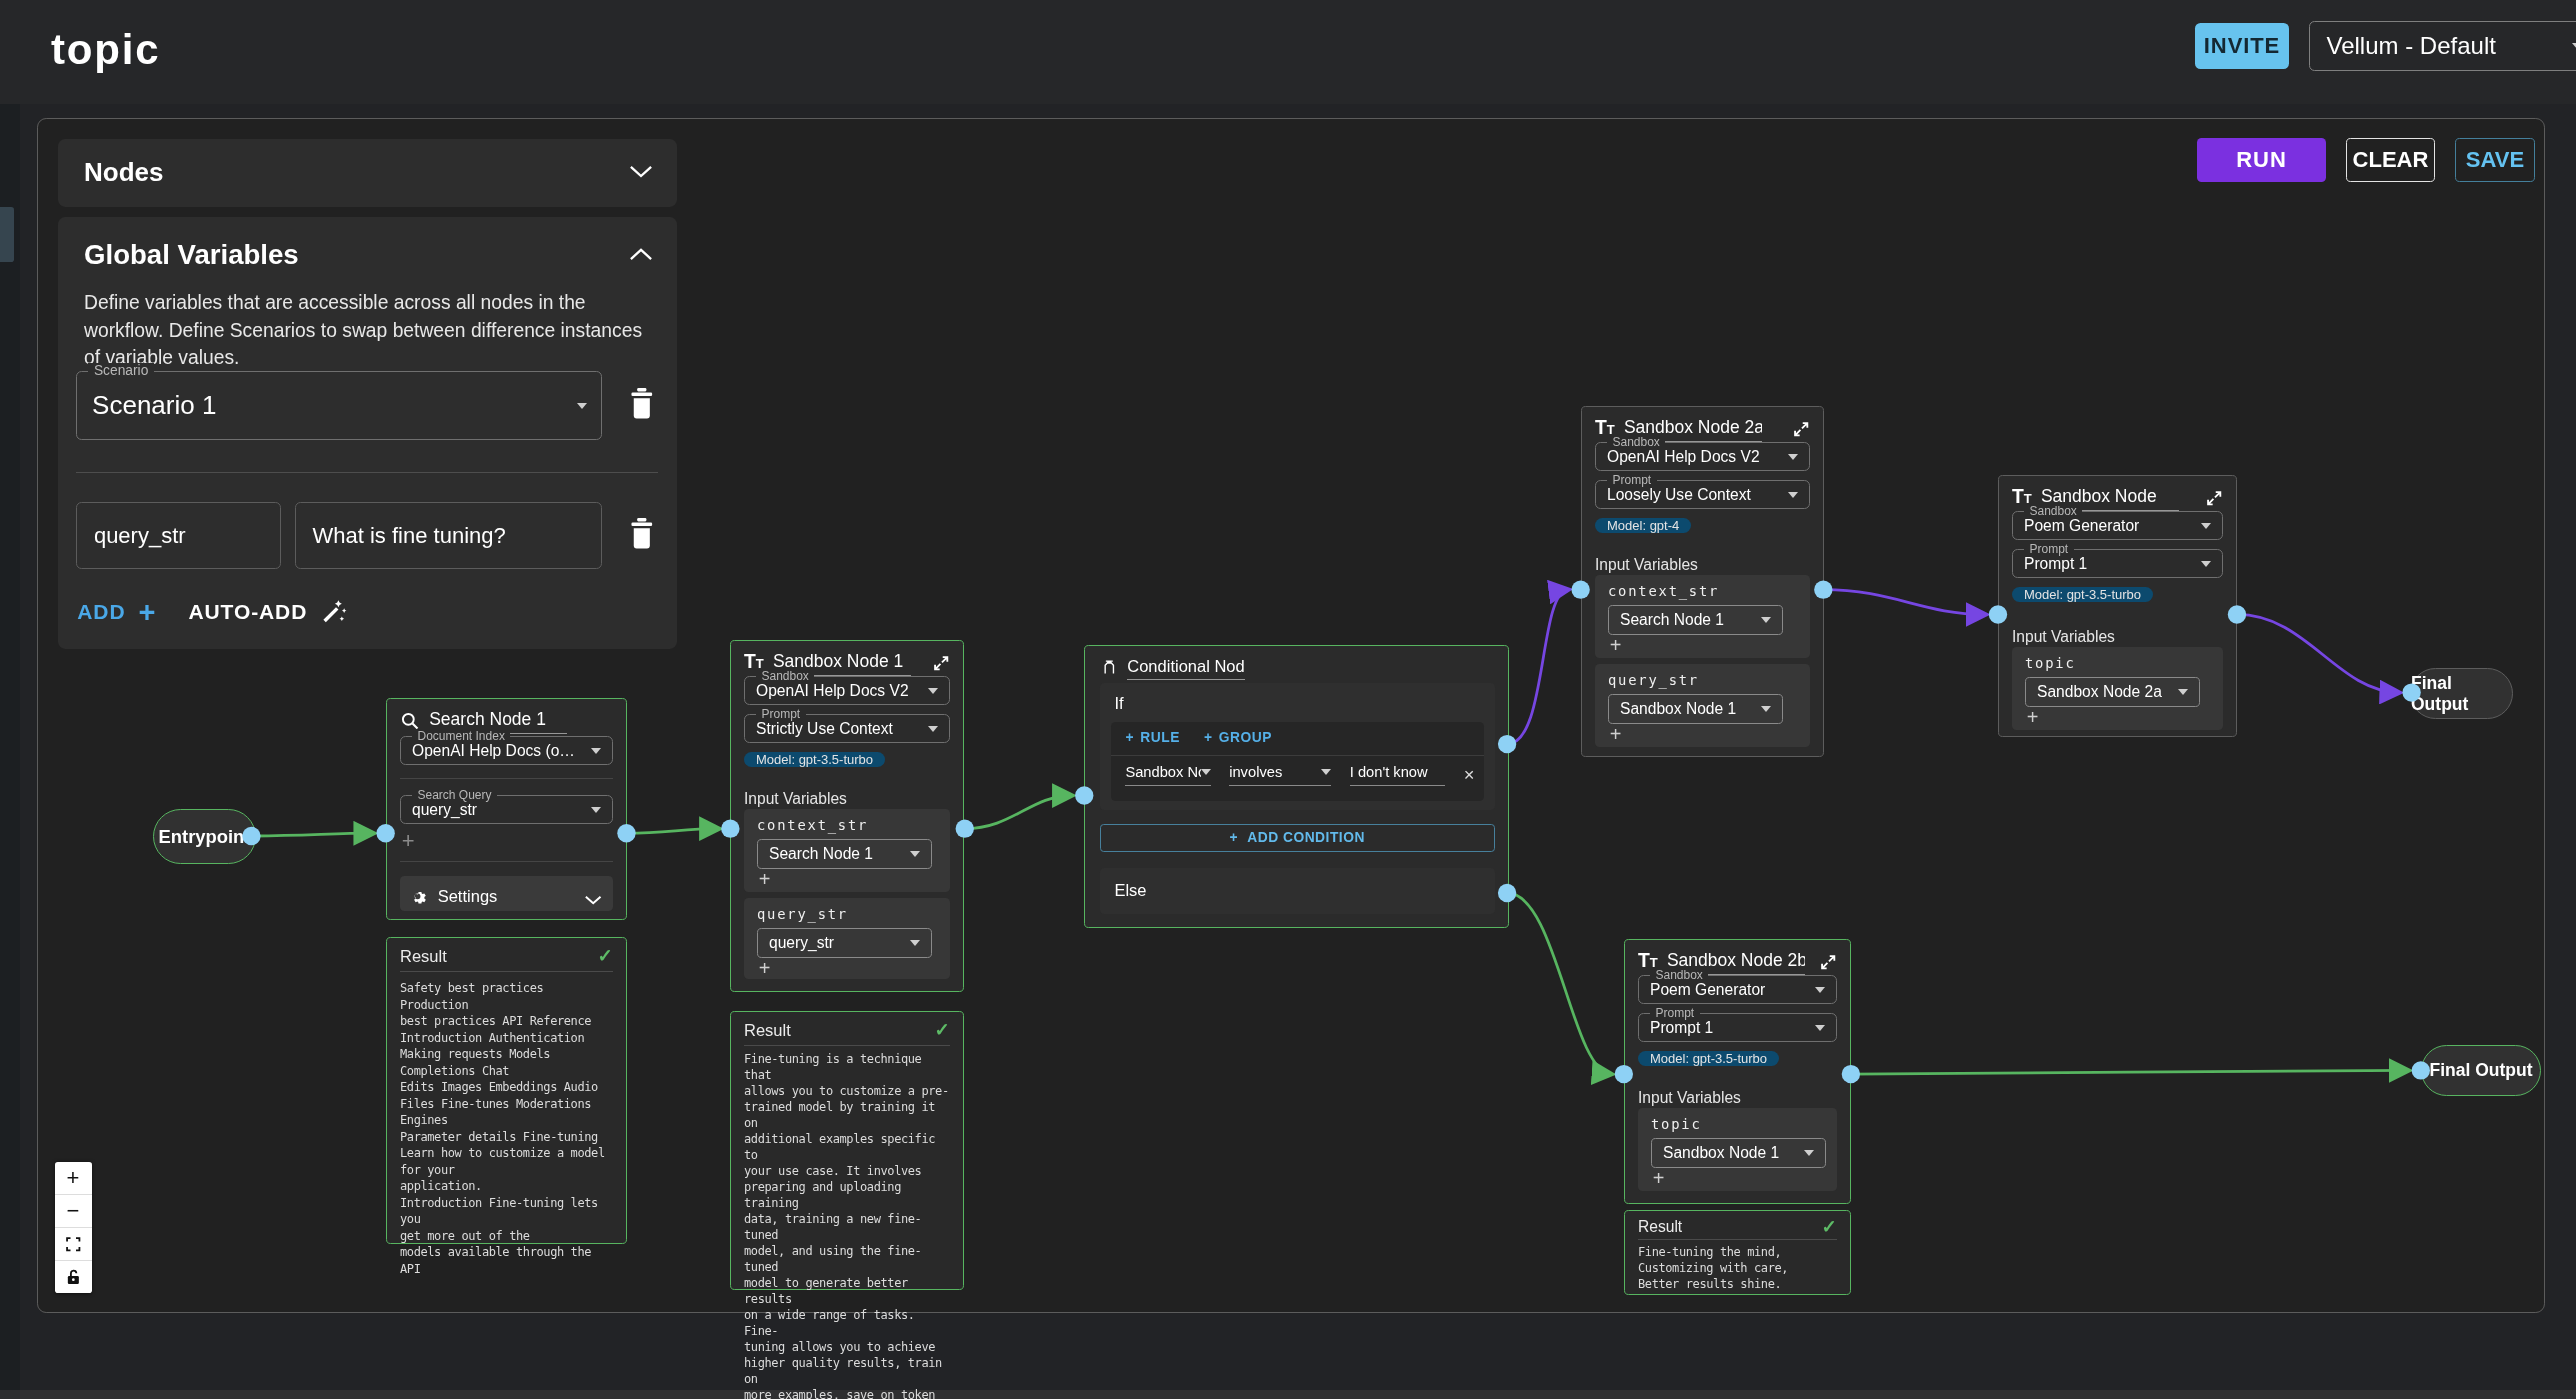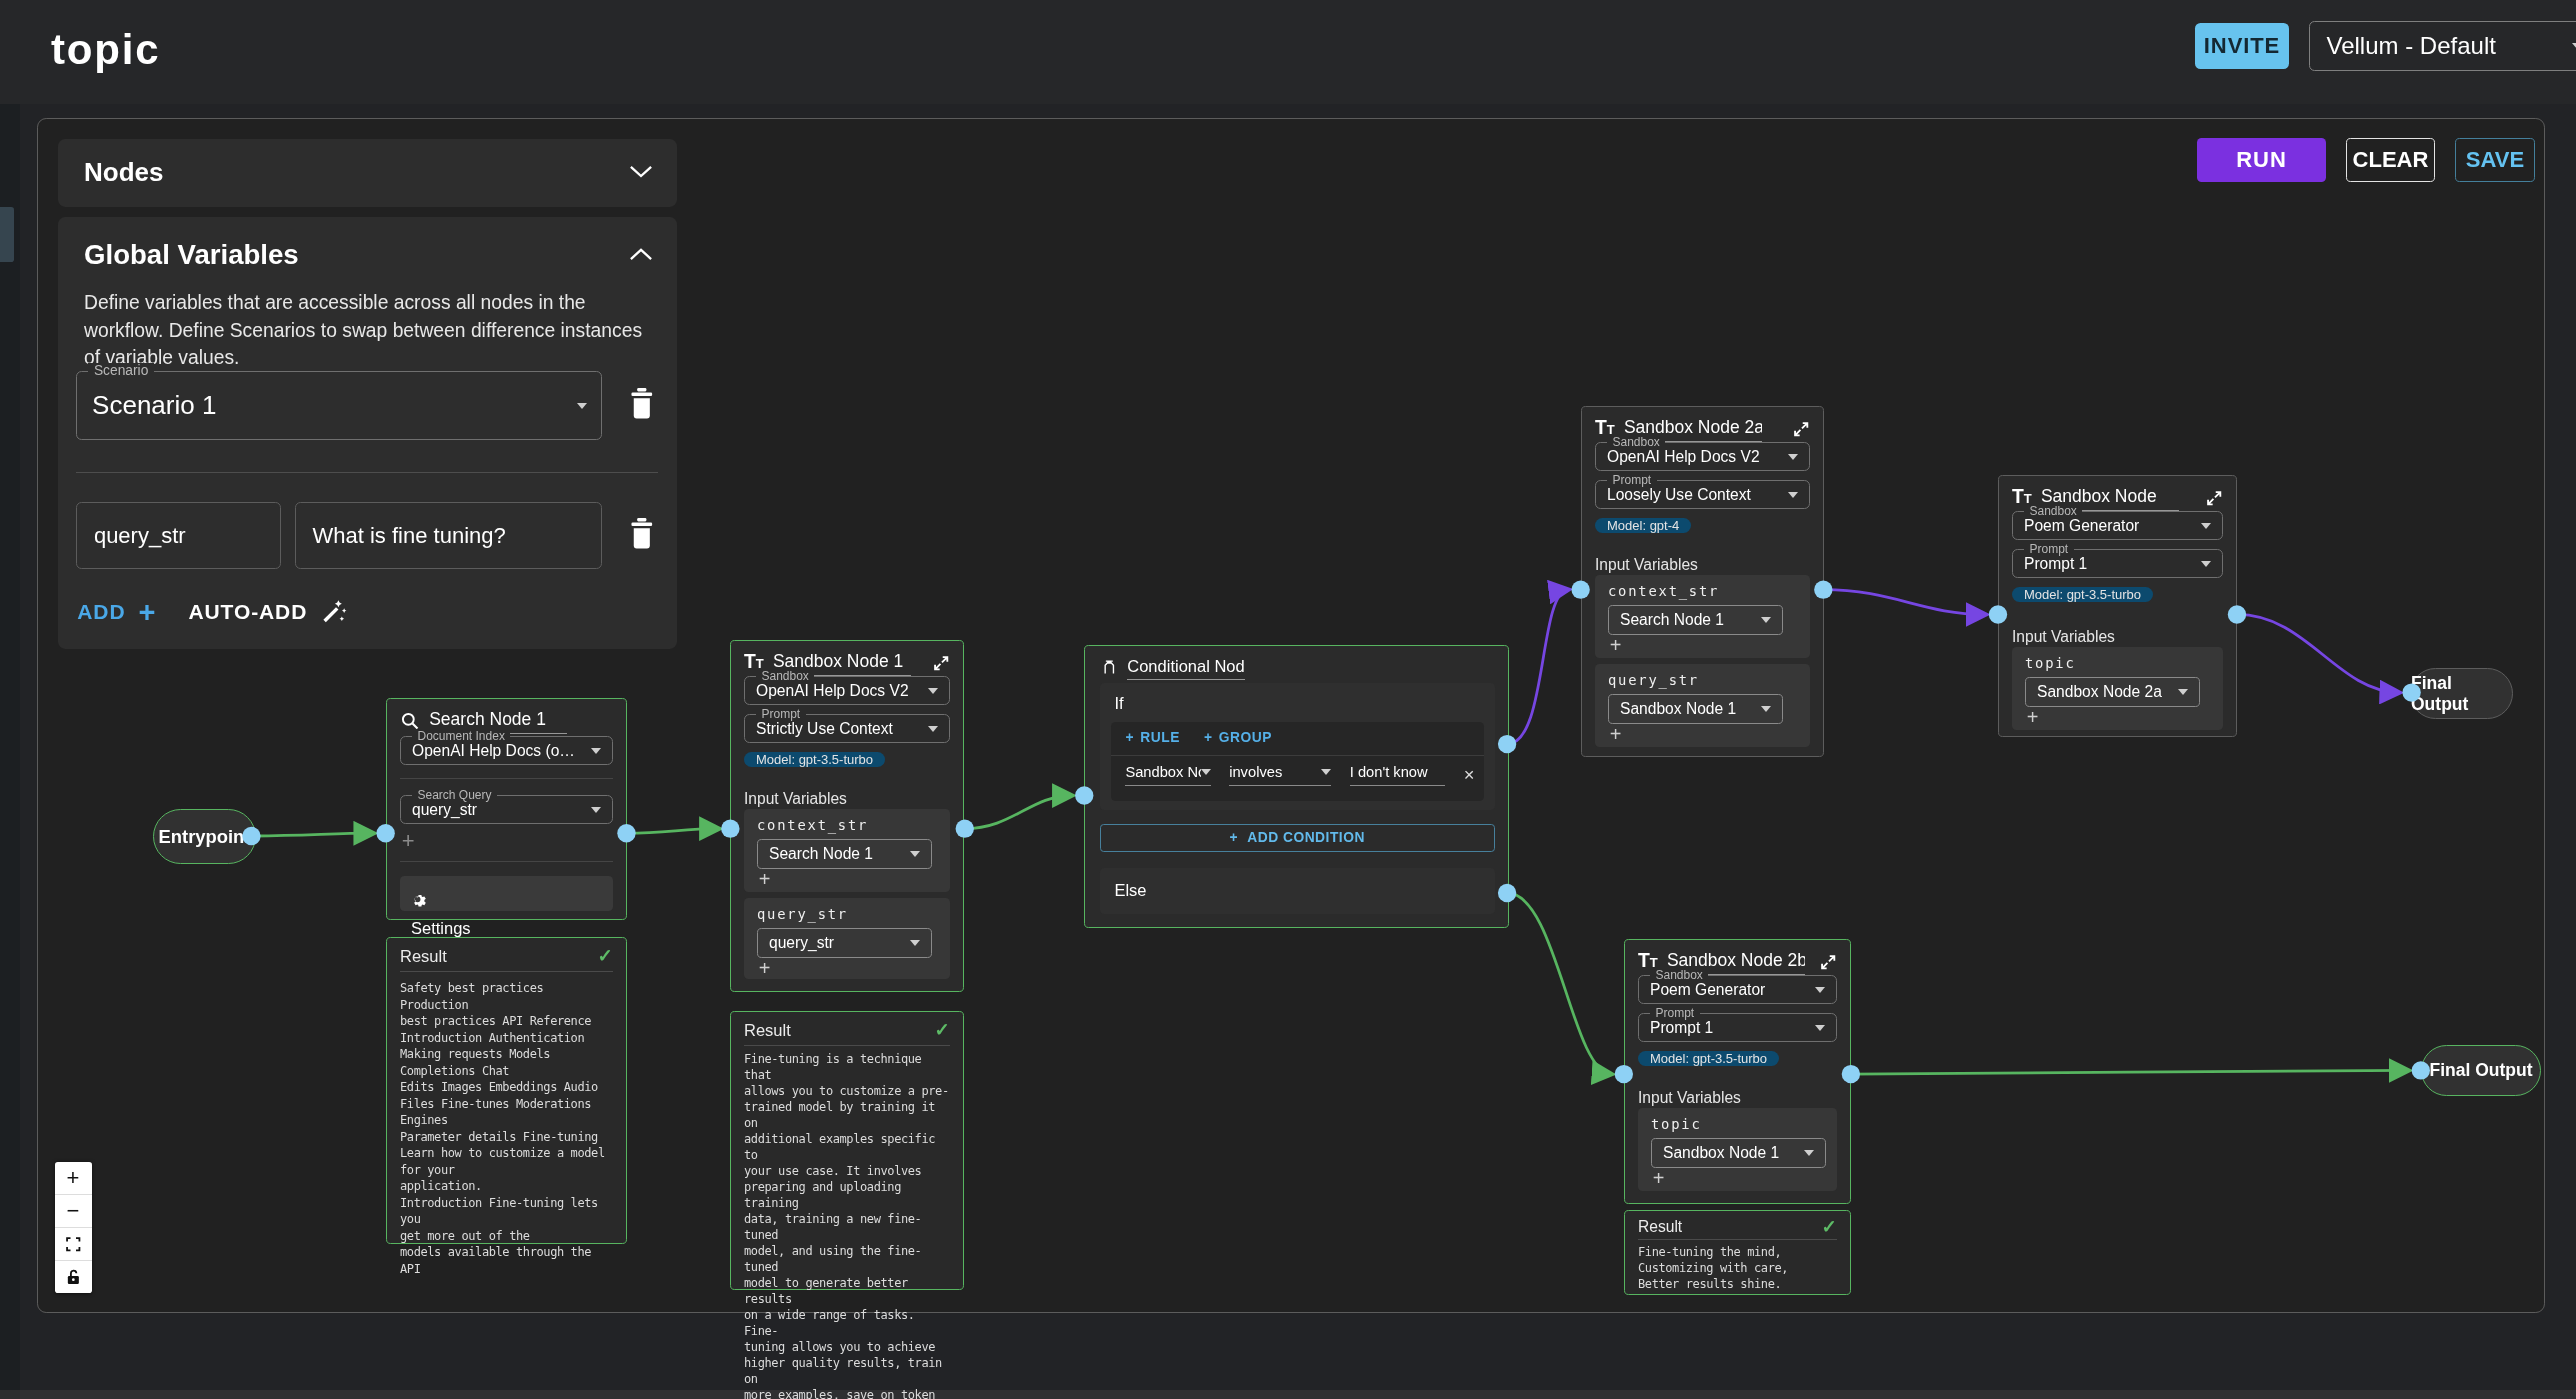--- a/index.html
+++ b/index.html
@@ -65,21 +65,21 @@
   .chip{position:absolute;left:13px;background:#0c4a6e;color:#e4e4e4;font-size:13px;border-radius:11px;padding:0 12px;}
   .iv-label{position:absolute;left:13px;right:13px;font-size:15.6px;color:#e6e6e6;border-bottom:0.9px solid #585858;padding-bottom:8.3px;}
   .var-block{position:absolute;left:13px;right:13px;background:#373737;border-radius:4.6px;}
   .var-name{position:absolute;left:13px;top:8.3px;font-family:"DejaVu Sans Mono", monospace;font-size:13.8px;letter-spacing:1.8px;color:#f0f0f0;}
   .var-select{position:absolute;left:13px;top:30px;width:175px;height:30px;border:0.9px solid #8a8a8a;border-radius:4.6px;
     display:flex;align-items:center;justify-content:space-between;padding:0 11px;font-size:15.6px;box-sizing:border-box;cursor:pointer;}
   .var-plus{position:absolute;left:14.7px;top:59px;color:#d0d0d0;font-size:20px;cursor:pointer;}
   .plus-gray{color:#8a8a8a;font-size:22px;position:absolute;cursor:pointer;}
   .caret{width:0;height:0;border-left:5.5px solid transparent;border-right:5.5px solid transparent;border-top:6.4px solid #cfcfcf;flex:0 0 auto;}
   .settings-bar{position:absolute;left:13px;right:13px;top:177px;height:35px;background:#3a3a3a;border-radius:4.6px;
-    display:flex;align-items:flex-start;gap:9.2px;padding:16px 11px;font-size:16.5px;cursor:pointer;box-sizing:border-box;flex-direction:column;}
+    display:flex;align-items:flex-end;gap:9.2px;padding:5px 11px;font-size:16.5px;cursor:pointer;box-sizing:border-box;}
   .settings-bar .sp{flex:1;}
   
   .pill{position:absolute;background:#313131;border-radius:27.6px;display:flex;align-items:center;justify-content:center;
     font-weight:bold;font-size:18.4px;z-index:10;box-sizing:border-box;}
   
   .result-panel{position:absolute;background:#292929;border:1.8px solid #57b560;border-radius:4.6px;box-sizing:border-box;z-index:10;}
   .result-head{position:absolute;left:13px;right:13px;top:7.4px;display:flex;align-items:center;justify-content:space-between;font-size:16.5px;color:#ececec;}
   .result-check{color:#5dbb66;font-size:18.4px;font-weight:bold;}
   .result-div{position:absolute;left:13px;right:13px;top:33px;height:0.9px;background:#4a4a4a;}
   .result-text{position:absolute;left:13px;right:9.2px;top:42px;font-family:"DejaVu Sans Mono", monospace;

